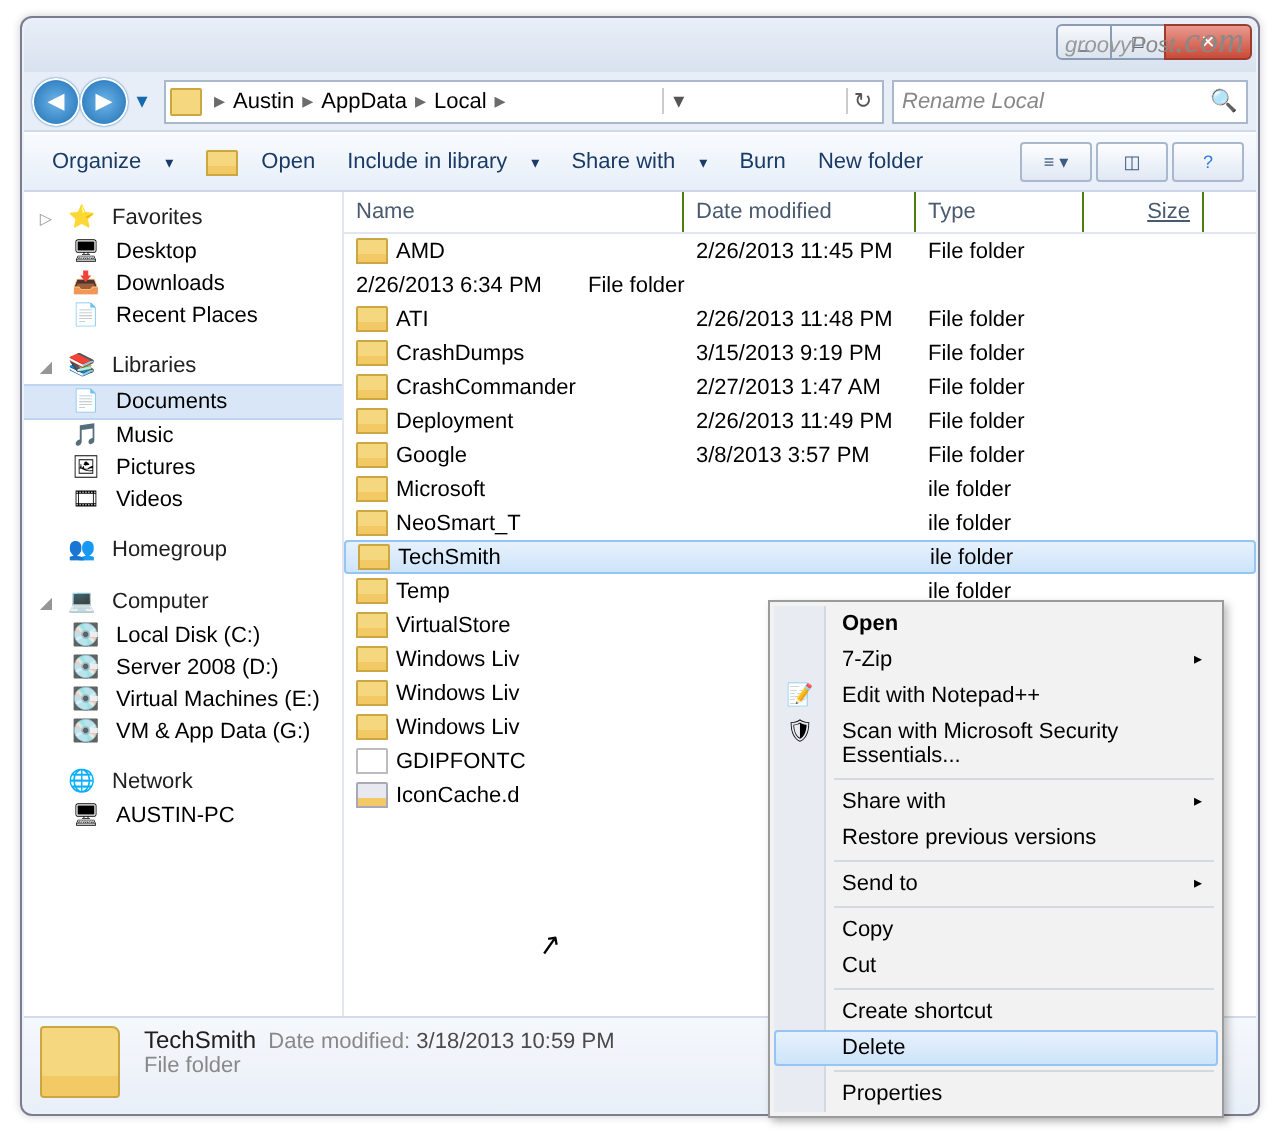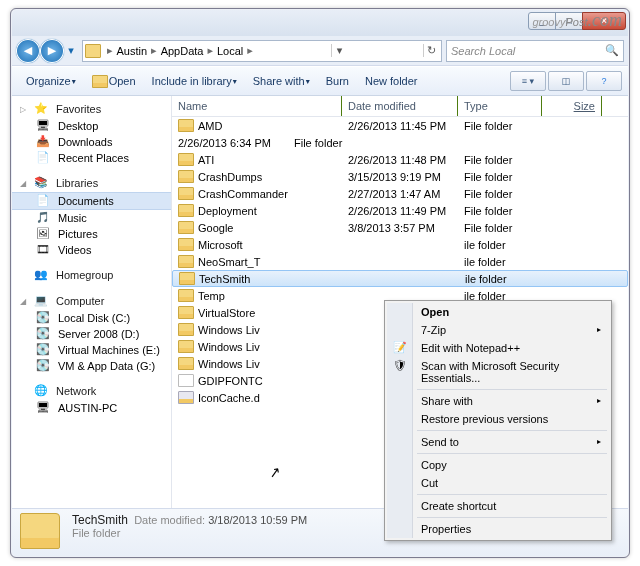--- a/index.html
+++ b/index.html
@@ -20,21 +20,21 @@
 .navtiny { width:14px; height:20px; display:flex; align-items:center; justify-content:center; color:#1569b0; }
 .addressbar { flex: 1; height: 22px; background: #fff; border: 1px solid #a9b8cc; display: flex; align-items: center; padding: 0 2px; }
 .addricon { width: 16px; height: 14px; background: #f5d77f; border: 1px solid #caa740; border-radius: 1px; margin-right: 4px; }
 .crumb { padding: 0 2px; }
 .crumbsep { color: #6b6b6b; padding: 0 2px; }
 .addrdd { width: 16px; text-align:center; color:#555; border-left:1px solid #ccc; margin-left:auto; }
 .searchbar { width: 178px; height: 22px; background: #fff; border: 1px solid #a9b8cc; display: flex; align-items: center; padding: 0 4px; color: #888; font-style: italic; }
 .searchbar .sicon { margin-left:auto; color:#3b6fa2; font-style:normal; }
 
 .toolbar { height: 30px; background: linear-gradient(#f8fbfe,#e7eef9); border-top: 1px solid #fff; border-bottom: 1px solid #cbd6e6; display:flex; align-items:center; padding: 0 6px; gap: 0; color:#1a3b66; }
-.tbitem { padding: 4px 8px; display:flex; align-items:center; gap:1px; }
+.tbitem { padding: 4px 8px; display:flex; align-items:center; gap:12px; }
 .tbitem .dd { font-size:8px; }
 .tbspacer { flex:1; }
 .viewbtn { width: 36px; height: 20px; border: 1px solid #a9b8cc; background: linear-gradient(#fdfdff,#e0e8f3); margin-left: 2px; border-radius: 2px; display:flex; align-items:center; justify-content:center; color:#3b5b82; font-size:9px; }
 
 .body { display: flex; height: 426px; background: #fff; }
 .sidebar { width: 160px; border-right: 1px solid #e2e6ee; padding: 4px 0; overflow:hidden; }
 .sb-group { margin-bottom: 8px; }
 .sb-title { display:flex; align-items:center; gap:6px; padding: 2px 6px; color:#202020; }
 .sb-title .exp { color:#6b6b6b; font-size:8px; width:10px; text-align:center; opacity:0.7; }
 .sb-title .exp.hidden { visibility:hidden; }
@@ -101,21 +101,21 @@
       <span class="crumb">Austin</span>
       <span class="crumbsep">▸</span>
       <span class="crumb">AppData</span>
       <span class="crumbsep">▸</span>
       <span class="crumb">Local</span>
       <span class="crumbsep">▸</span>
       <span class="addrdd">▾</span>
       <span class="addrdd">↻</span>
     </div>
     <div class="searchbar">
-      <span>Search Local</span>
+      <span>Rename Local</span>
       <span class="sicon">🔍</span>
     </div>
   </div>
 
   <div class="toolbar">
     <div class="tbitem">
         <span>Organize</span>
         <span class="dd">▾</span>
       </div>
     <div class="tbitem">
@@ -393,20 +393,21 @@
         <div class="ctx-sep"></div>
         <div class="ctx-item"><span>Share with</span><span class="sub">▸</span></div>
         <div class="ctx-item">Restore previous versions</div>
         <div class="ctx-sep"></div>
         <div class="ctx-item"><span>Send to</span><span class="sub">▸</span></div>
         <div class="ctx-sep"></div>
         <div class="ctx-item">Copy</div>
         <div class="ctx-item">Cut</div>
         <div class="ctx-sep"></div>
         <div class="ctx-item">Create shortcut</div>
+        <div class="ctx-item hov">Delete</div>
         <div class="ctx-sep"></div>
         <div class="ctx-item">Properties</div>
       </div>
     </div>
   </div>
 
   <div class="cursor"></div>
 
   <div class="statusbar">
     <div class="bigicon"></div>

